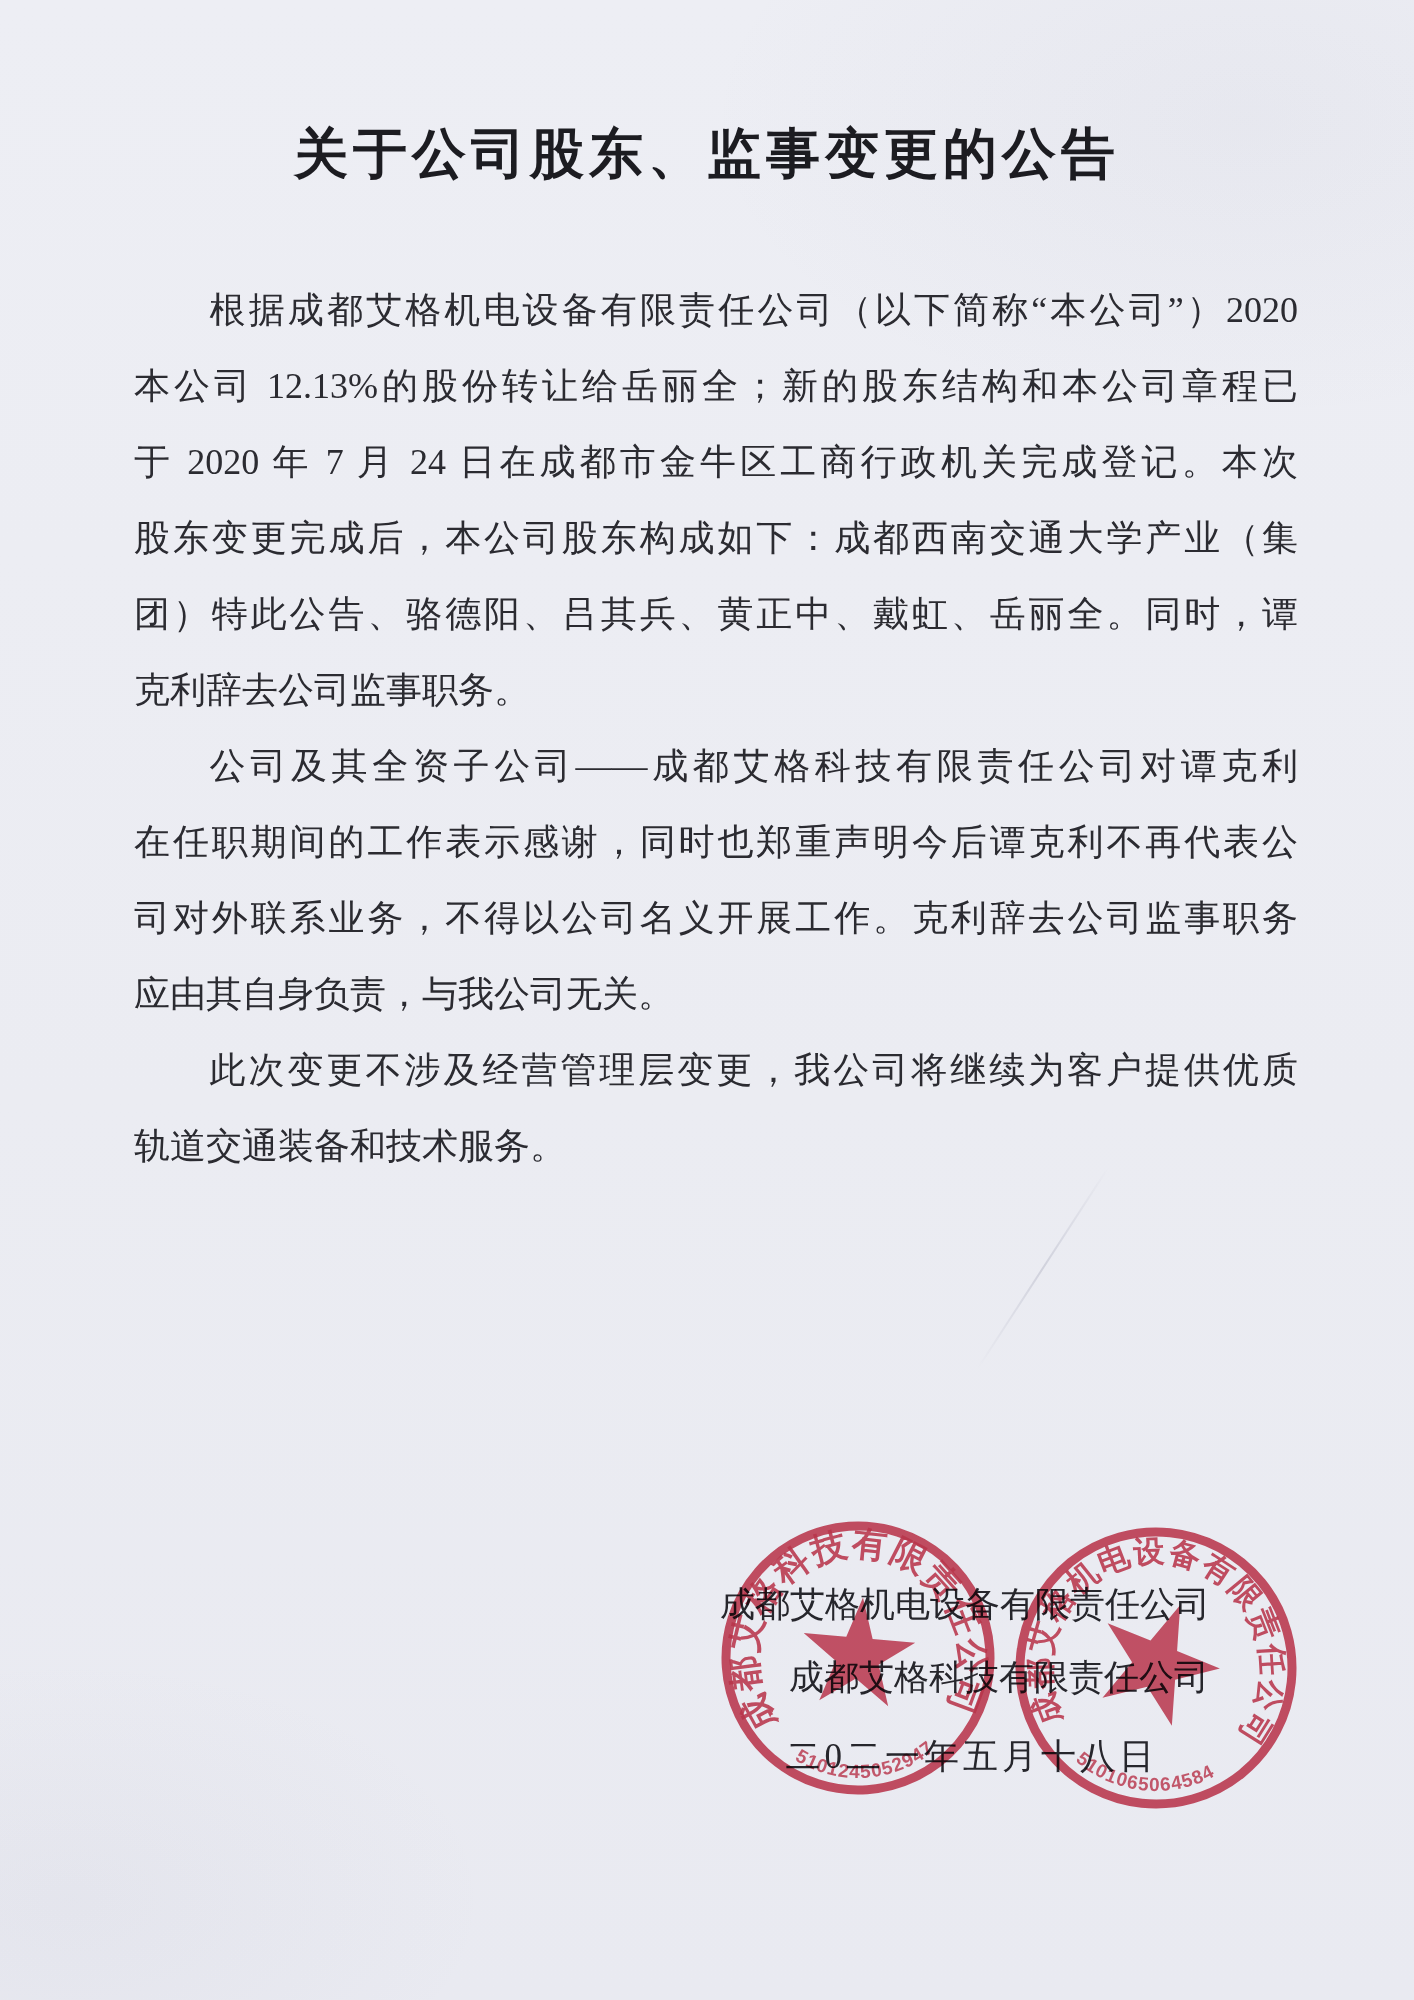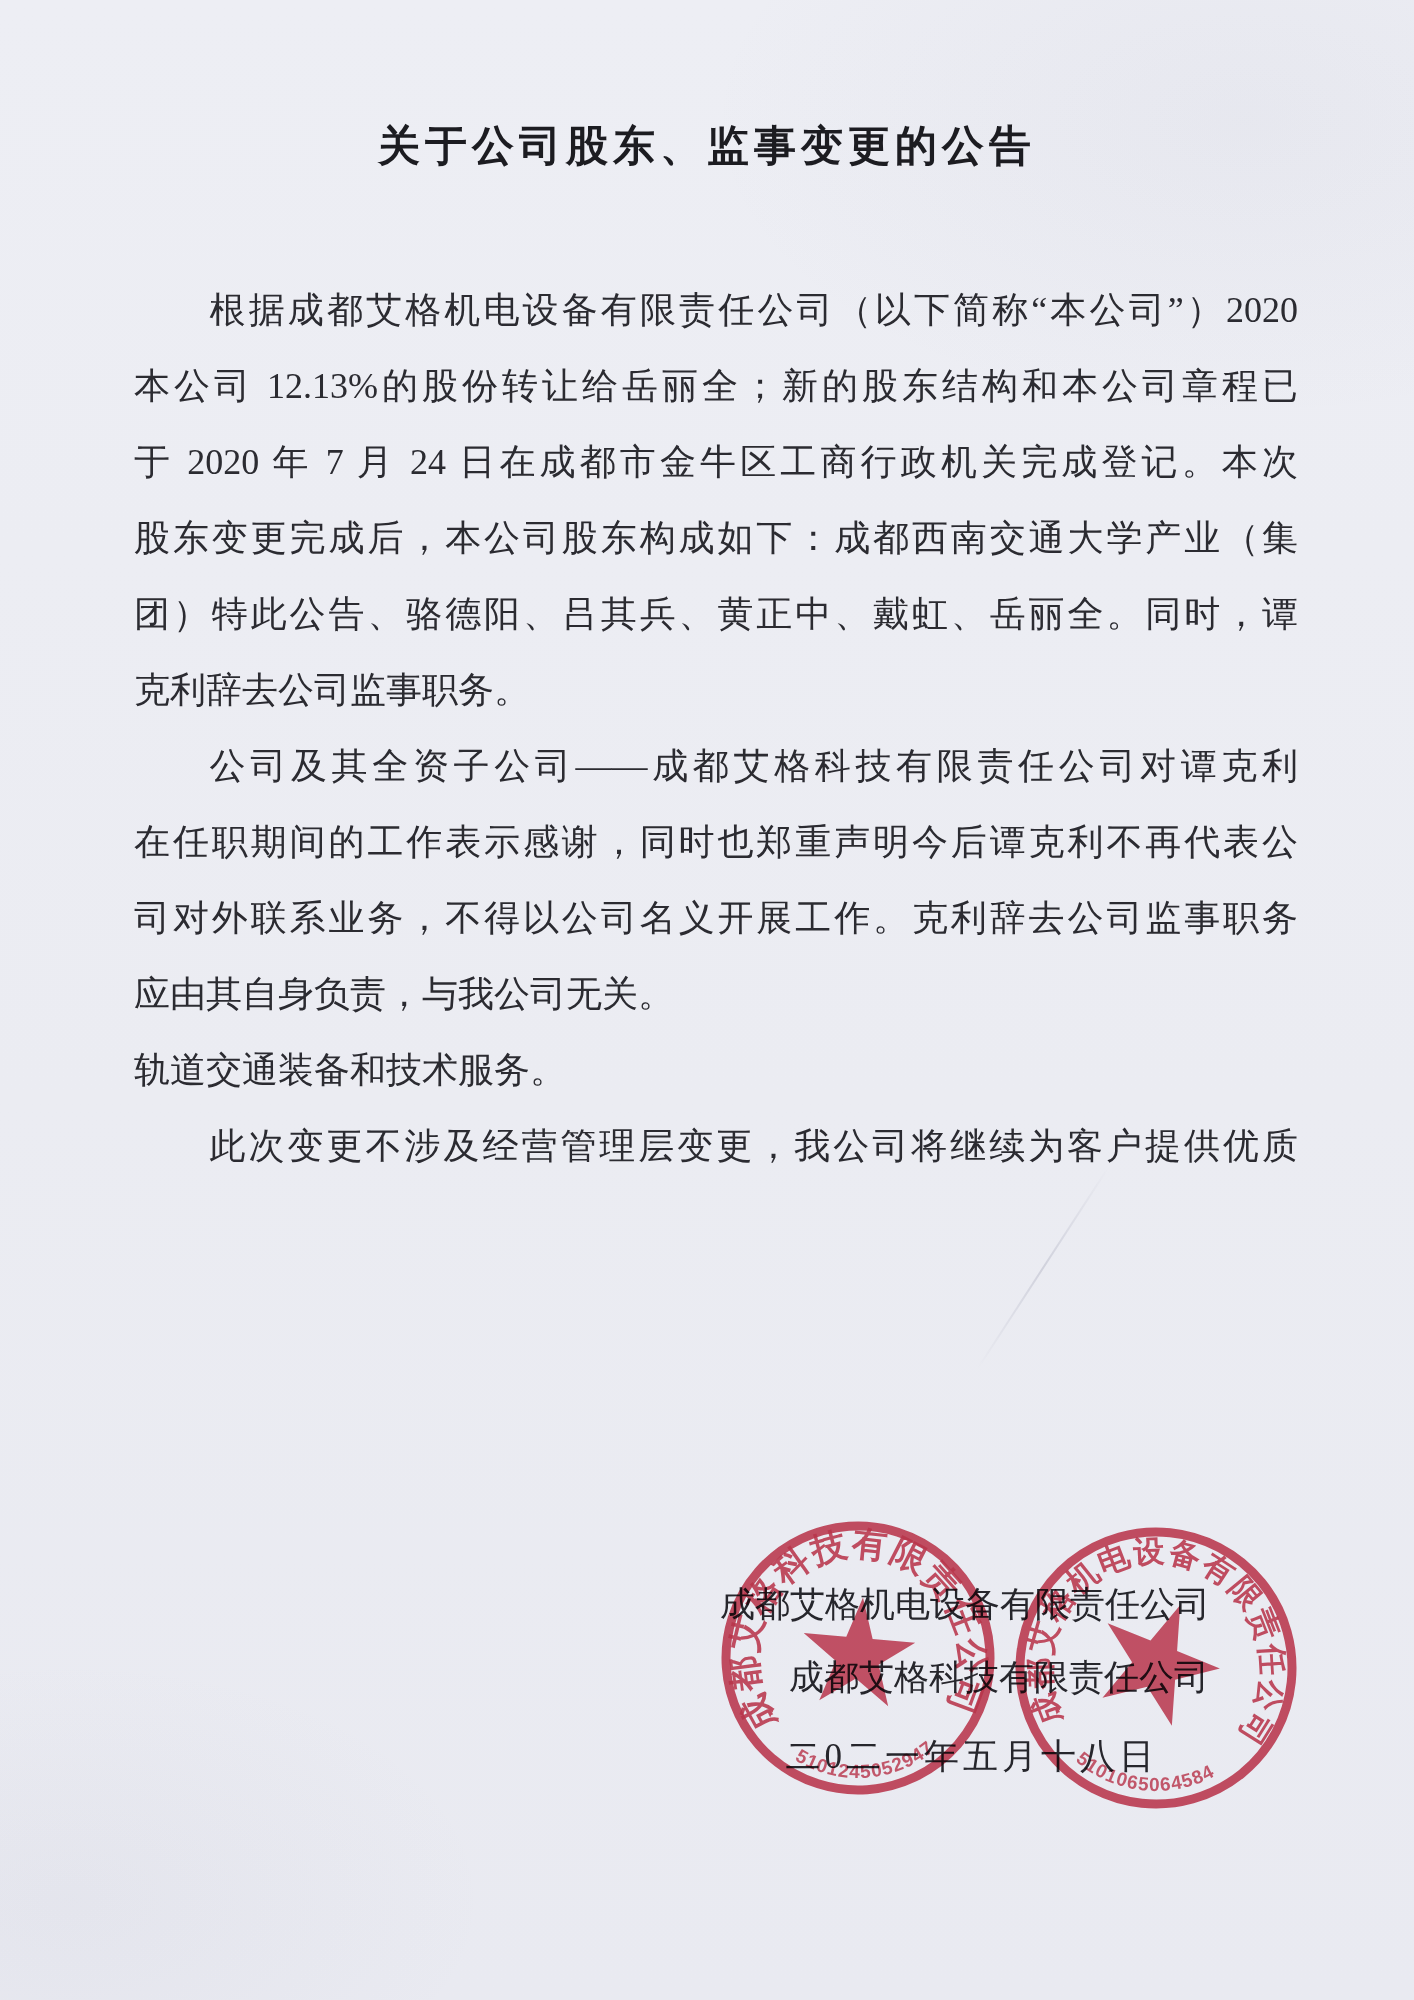--- a/index.html
+++ b/index.html
@@ -12,21 +12,21 @@
       radial-gradient(ellipse 900px 500px at 88% 6%, rgba(130,132,160,0.06), transparent 60%),
       radial-gradient(ellipse 700px 400px at 5% 95%, rgba(130,132,160,0.05), transparent 60%),
       linear-gradient(180deg, #edeef4 0%, #ebecf2 55%, #e9eaf1 100%);
     font-family:"Liberation Serif","DejaVu Serif",serif;
     color:#2b2b31;
   }
   .title {
     position:absolute; top:118px; left:0; right:0;
     margin:0; text-align:center;
     font-family:"Liberation Sans","DejaVu Sans",sans-serif;
-    font-size:42px; font-weight:bold; letter-spacing:5px;
+    font-size:54px; font-weight:bold; letter-spacing:5px;
     color:#1c1c21;
   }
   .body-text {
     position:absolute; left:126px; top:272px; width:1164px;
     font-size:36px; line-height:76px;margin-left:8px;
   }
   .line {
     height:76px; overflow:hidden;
     text-align:justify; text-align-last:justify;
   }
@@ -61,22 +61,22 @@
       <div class="line first">根据成都艾格机电设备有限责任公司（以下简称“本公司”）2020</div>
       <div class="line">本公司 12.13%的股份转让给岳丽全；新的股东结构和本公司章程已</div>
       <div class="line">于 2020 年 7 月 24 日在成都市金牛区工商行政机关完成登记。本次</div>
       <div class="line">股东变更完成后，本公司股东构成如下：成都西南交通大学产业（集</div>
       <div class="line">团）特此公告、骆德阳、吕其兵、黄正中、戴虹、岳丽全。同时，谭</div>
       <div class="line last">克利辞去公司监事职务。</div>
       <div class="line first">公司及其全资子公司——成都艾格科技有限责任公司对谭克利</div>
       <div class="line">在任职期间的工作表示感谢，同时也郑重声明今后谭克利不再代表公</div>
       <div class="line">司对外联系业务，不得以公司名义开展工作。克利辞去公司监事职务</div>
       <div class="line last">应由其自身负责，与我公司无关。</div>
+      <div class="line first">此次变更不涉及经营管理层变更，我公司将继续为客户提供优质</div>
       <div class="line last">轨道交通装备和技术服务。</div>
-      <div class="line first">此次变更不涉及经营管理层变更，我公司将继续为客户提供优质</div>
     </div>
 
   <div class="signature">
     <div class="sig-line sig-co1">成都艾格机电设备有限责任公司</div>
     <div class="sig-line sig-co2">成都艾格科技有限责任公司</div>
     <div class="sig-line sig-date">二0二一年五月十八日</div>
   </div>
 
   <svg class="seal seal-left" width="284" height="284" viewBox="0 0 284 284">
     <circle class="rim" cx="142" cy="142" r="132" stroke="#c93a50" stroke-width="9"></circle>

